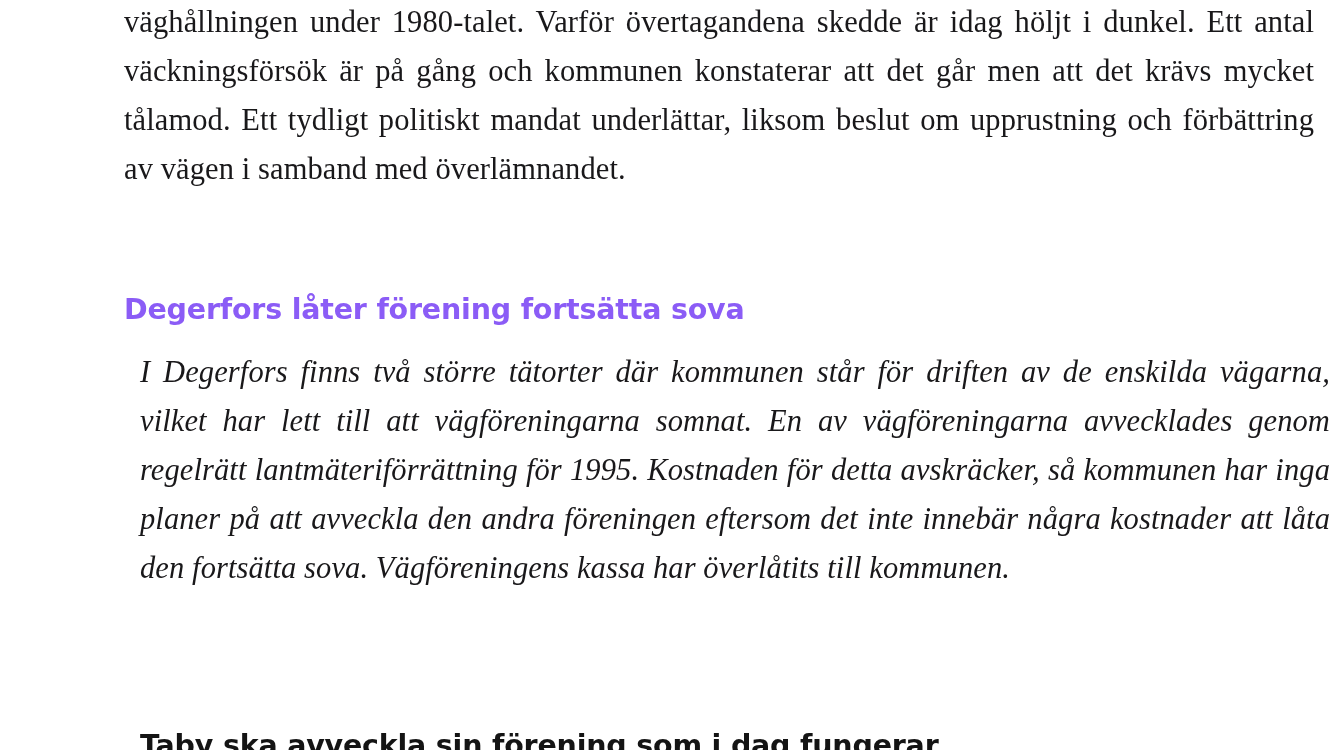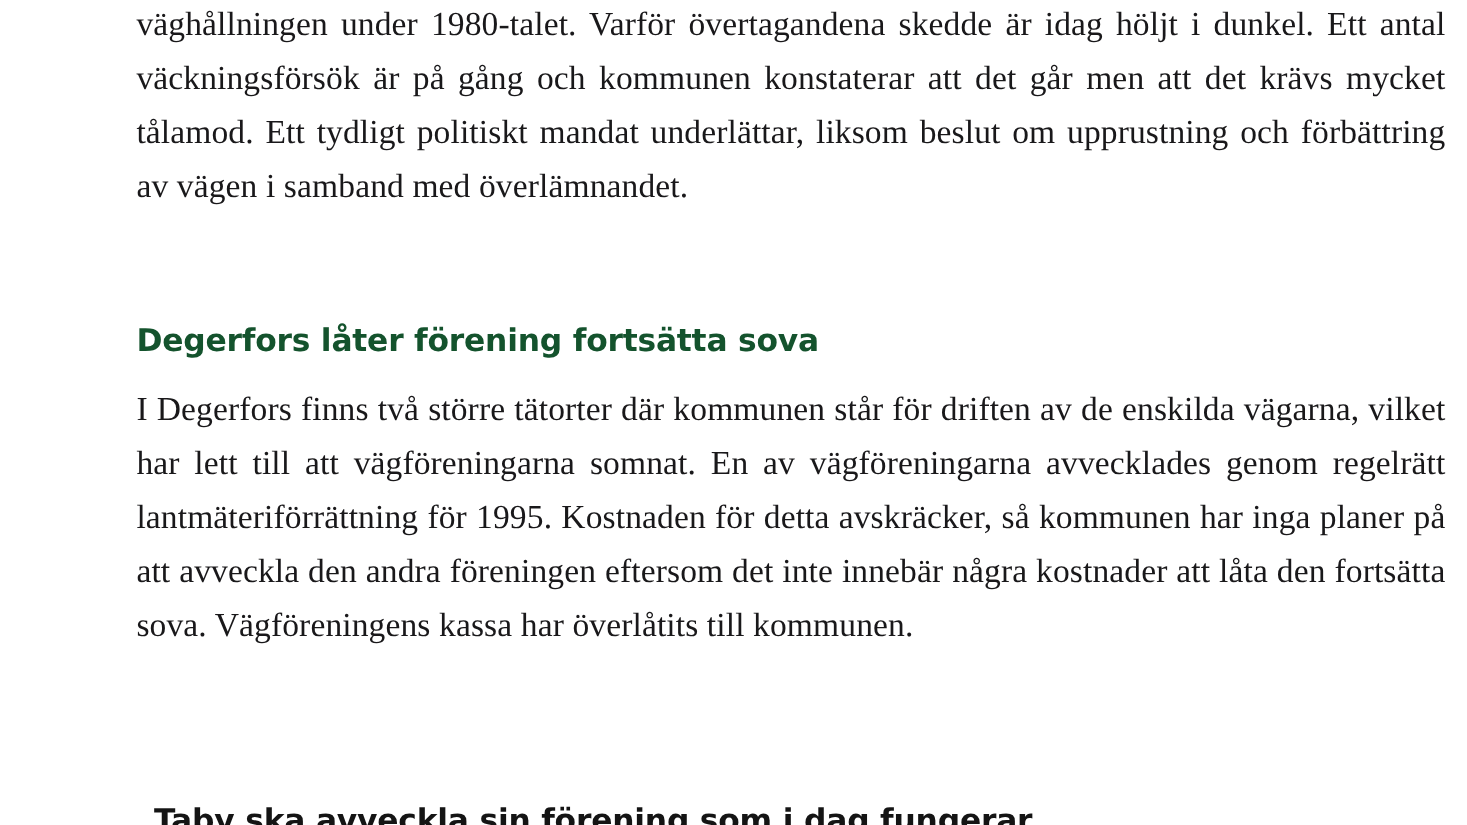--- a/index.html
+++ b/index.html
@@ -46,28 +46,29 @@
   }
   h2.section-heading {
     position: absolute;
     top: 290px;
     left: 0;
     margin: 0;
     font-family: "DejaVu Sans", sans-serif;
     font-size: 28.5px;
     font-weight: bold;
     line-height: 40px;
-    color: #14532d;
+    color: #8b5cf6;
     letter-spacing: -0.2px;
   }
   .para-second {
     position: absolute;
     top: 348px;
-    left: 0;
+    left: 16px;
     width: 1190px;
+    font-style: italic;
   }
   .para-cut {
     position: absolute;
     top: 726px;
     left: 16px;
     width: 1190px;
     height: 24px;
     overflow: hidden;
   }
   h2.section-heading-cut {

